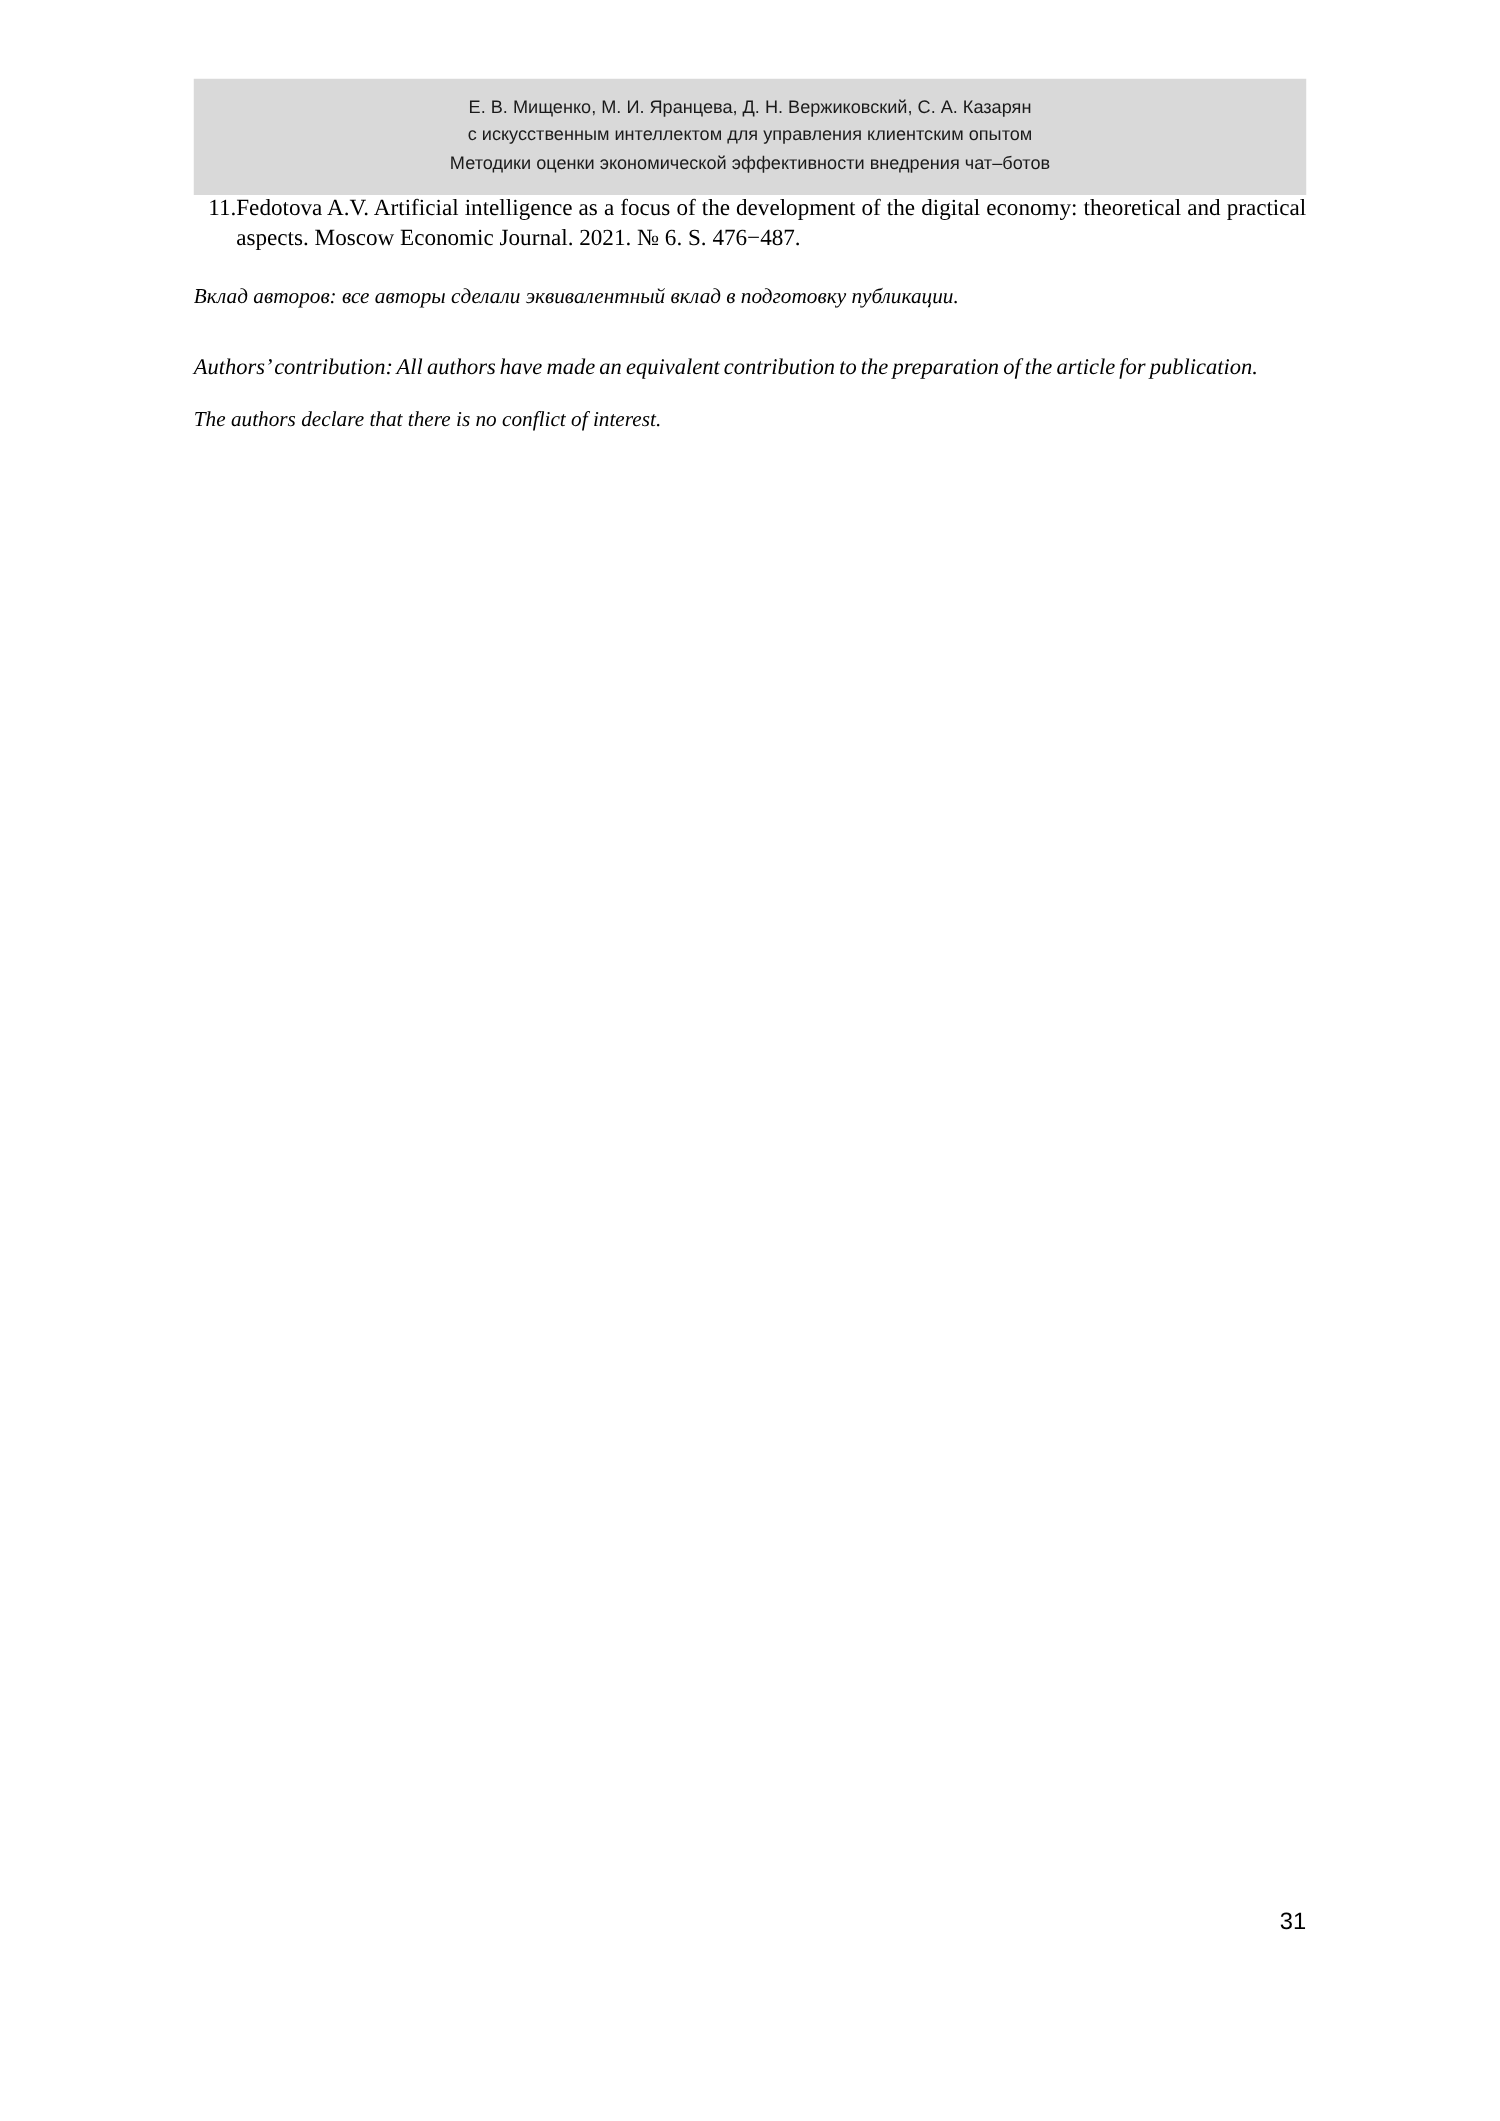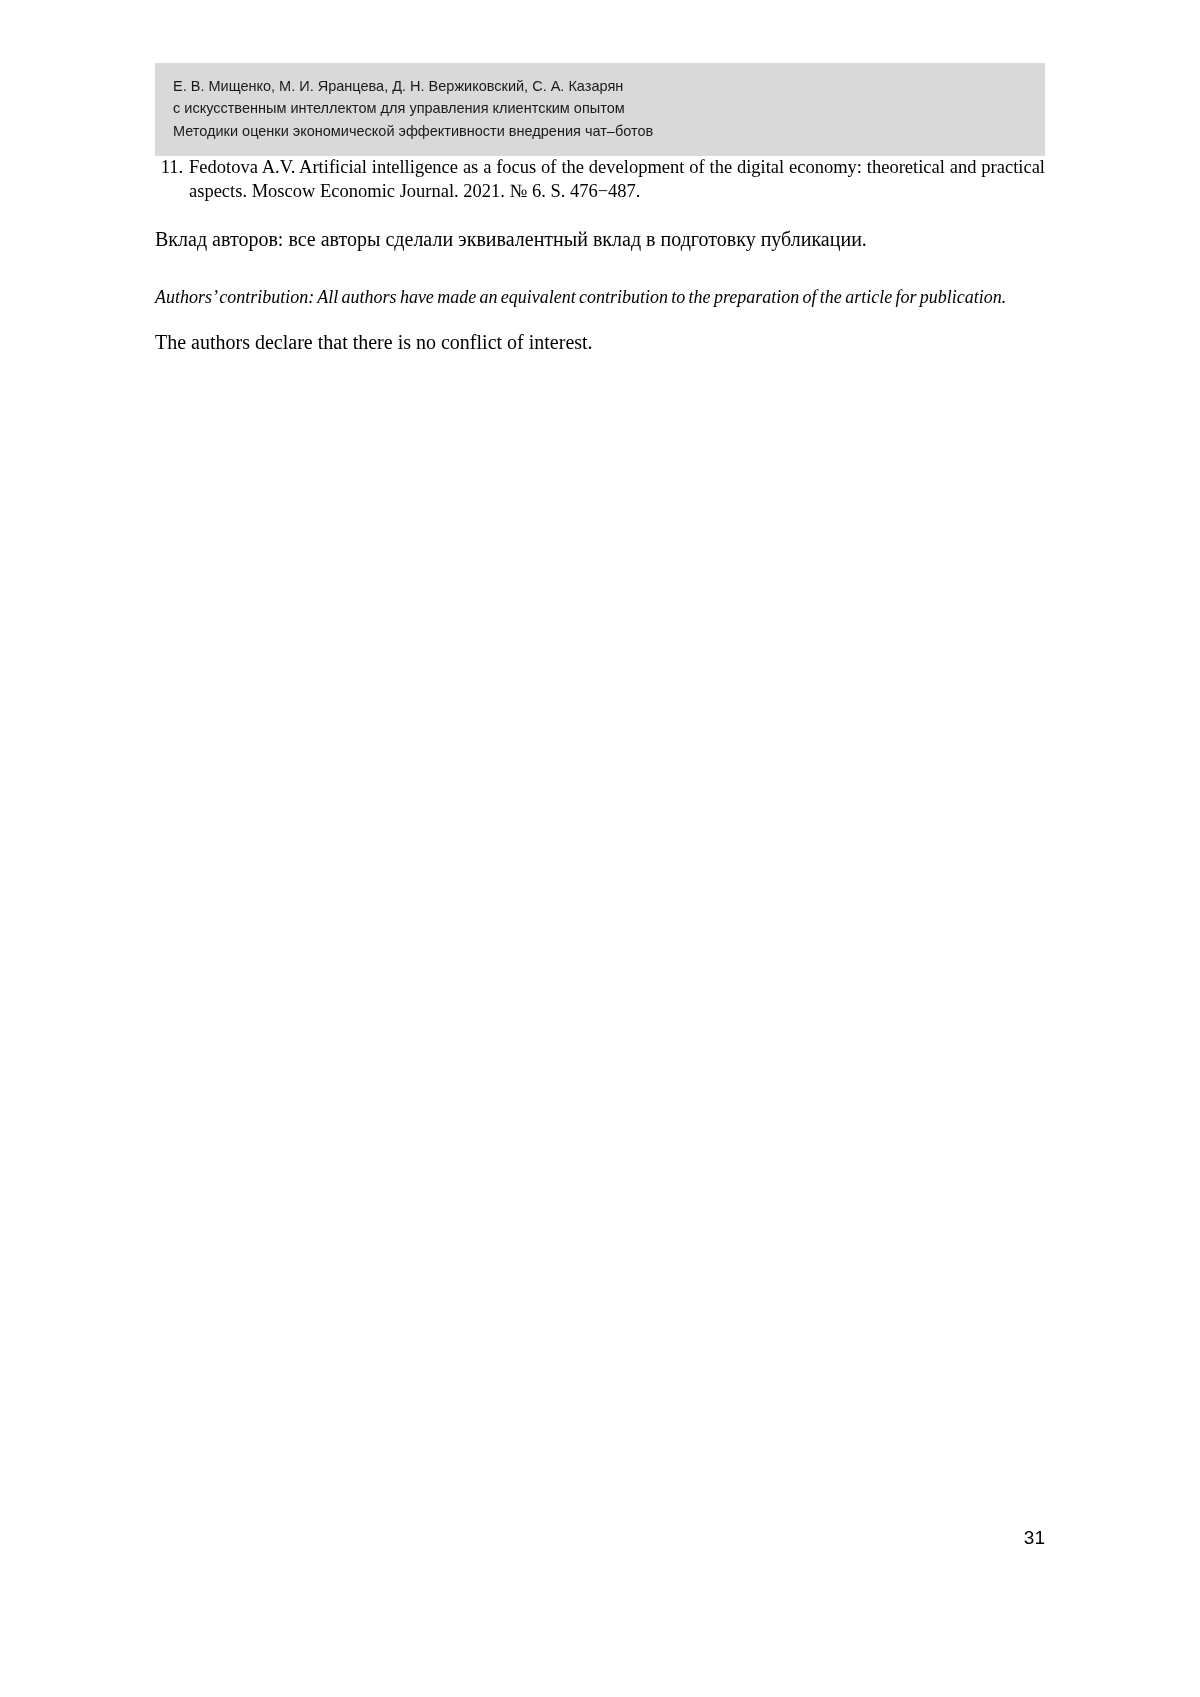--- a/index.html
+++ b/index.html
@@ -23,21 +23,21 @@
     overflow: hidden;
   }
   .running-head {
     position: absolute;
     left: 155px;
     top: 63px;
     width: 890px;
     background: #d9d9d9;
     padding: 12px 18px 14px 18px;
     box-sizing: border-box;
-    text-align: left;
+    text-align: center;
     font-family: "Liberation Sans", sans-serif;
     font-size: 14.5px;
     line-height: 1.55;
     color: #1a1a1a;
   }
   .running-head div {
     white-space: nowrap;
   }
   .content {
     position: absolute;
@@ -52,29 +52,30 @@
   }
   .ref-item {
     display: flex;
     font-size: 18.5px;
     line-height: 1.32;
     margin-bottom: 1px;
   }
   .ref-num {
     width: 34px;
     flex: 0 0 34px;
-    text-align: center;
+    text-align: right;
   }
   .ref-text {
     flex: 1 1 auto;
     text-align: justify;
     text-justify: inter-word;
   }
   .note {
-    font-size: 20px;
+    font-style: italic;
+    font-size: 17px;
     line-height: 1.34;
     margin-top: 22px;
     text-align: justify;
     text-justify: inter-word;
   }
   .note.tight {
     margin-top: 20px;
   }
   .note-en {
     font-style: italic;

